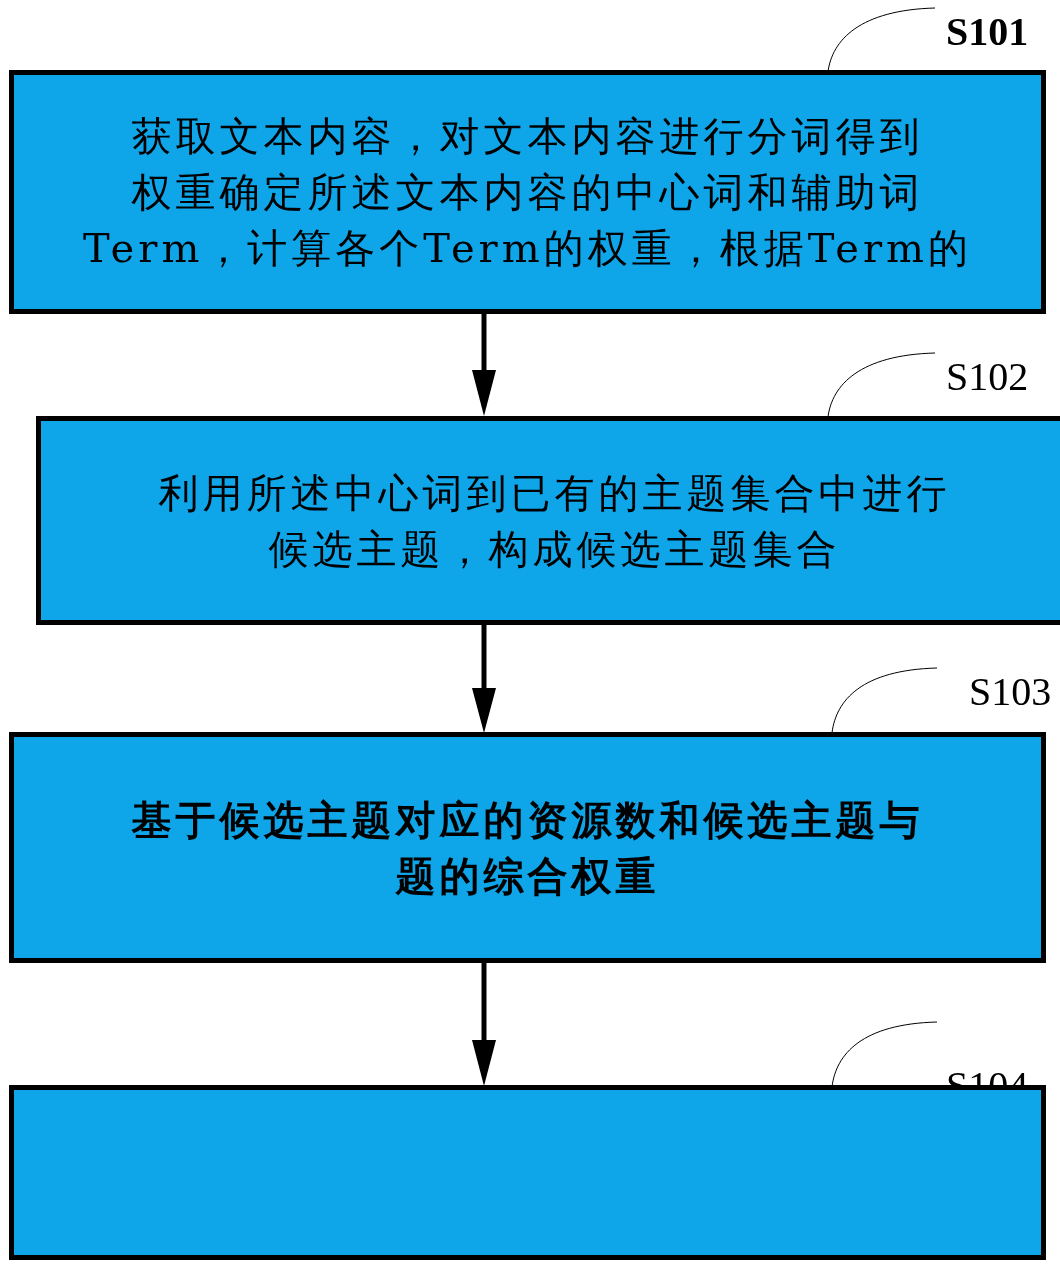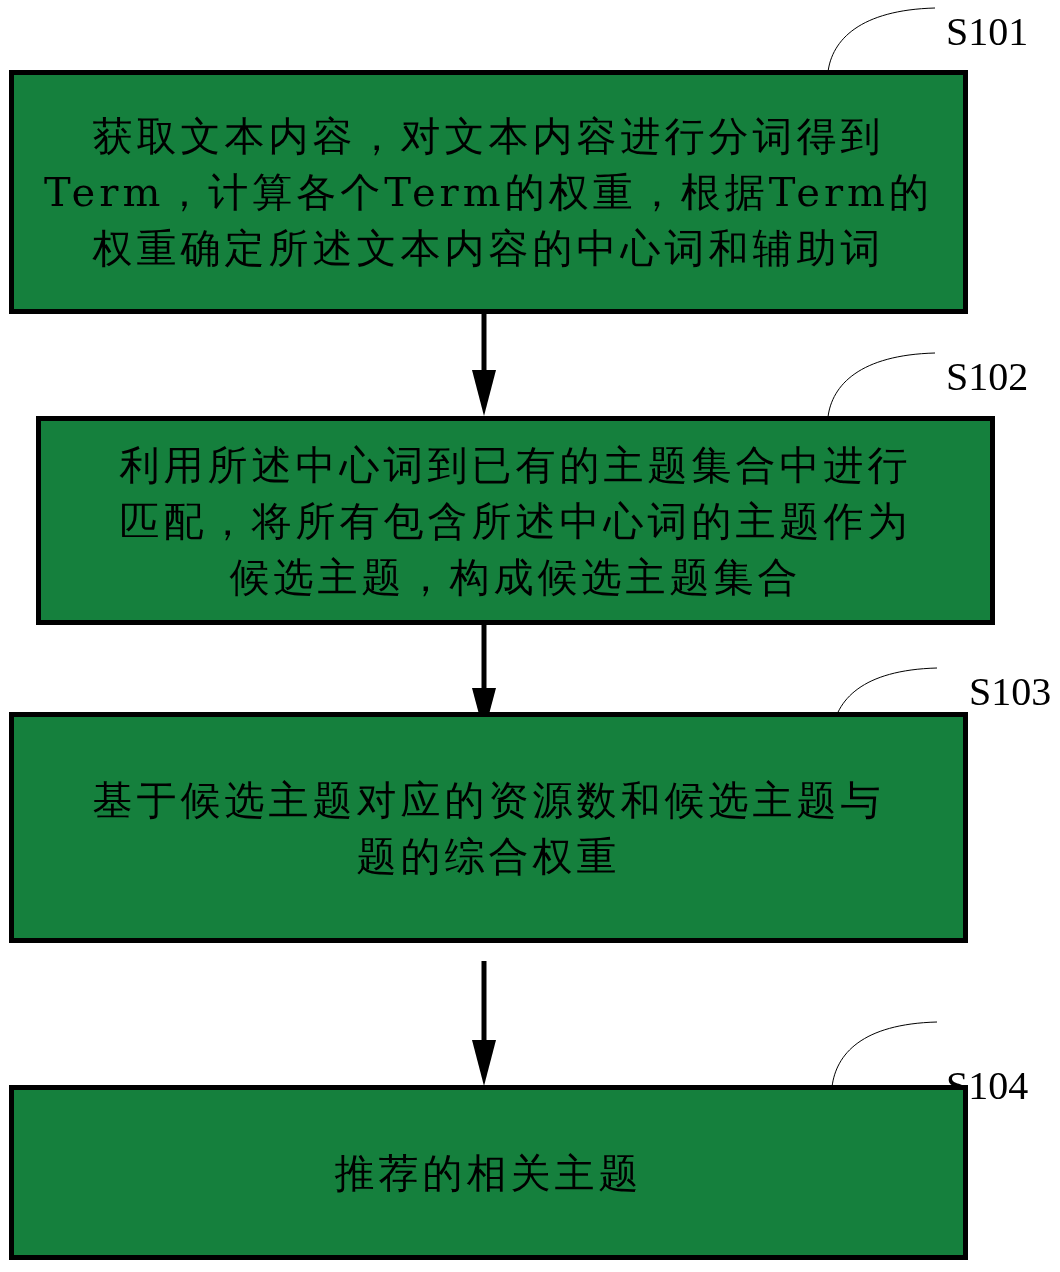--- a/index.html
+++ b/index.html
@@ -1,19 +1,19 @@
 <!DOCTYPE html>
 <html><head>
 <meta charset="utf-8">
 <style>
   html, body { margin: 0; padding: 0; background: #ffffff; }
   body { width: 1060px; height: 1272px; position: relative; overflow: hidden;
          font-family: "DejaVu Serif", "Liberation Serif", serif; color: #000; }
-  .box { position: absolute; left: 9px; width: 959px; border: 5px solid #000;
-         background: #15803d; display: flex; align-items: center; justify-content: center;
+  .box { position: absolute; left: 9px; width: 1037px; border: 5px solid #000;
+         background: #0ea5e9; display: flex; align-items: center; justify-content: center;
          box-sizing: border-box; }
   .box-text { font-size: 40px; line-height: 56px; letter-spacing: 4px; text-align: center;
               width: 900px; }
   .box-text span { display: block; }
   .label { position: absolute; left: 946px; font-family: "Liberation Serif", serif;
            font-size: 40px; line-height: 44px; }
   svg.connectors { position: absolute; left: 0; top: 0; }
 </style>
 </head>
 <body>
@@ -32,44 +32,42 @@
   <g>
     <line x1="484" y1="623" x2="484" y2="690" stroke="#000" stroke-width="5"></line>
     <polygon points="472,688 496,688 484,733" fill="#000"></polygon>
   </g>
   <g>
     <line x1="484" y1="961" x2="484" y2="1042" stroke="#000" stroke-width="5"></line>
     <polygon points="472,1040 496,1040 484,1086" fill="#000"></polygon>
   </g>
 </svg>
 
-<div class="label" style="top:10px;">S101</div>
+<div class="label" style="top:10px;font-weight:bold;">S101</div>
 <div class="box" style="top:70px;height:244px;">
   <div class="box-text">
     <span>获取文本内容，对文本内容进行分词得到</span>
+    <span>权重确定所述文本内容的中心词和辅助词</span>
     <span>Term，计算各个Term的权重，根据Term的</span>
-    <span>权重确定所述文本内容的中心词和辅助词</span>
   </div>
 </div>
 
 <div class="label" style="top:355px;">S102</div>
 <div class="box" style="top:416px;height:209px;margin-left:27px;">
   <div class="box-text">
     <span>利用所述中心词到已有的主题集合中进行</span>
-    <span>匹配，将所有包含所述中心词的主题作为</span>
     <span>候选主题，构成候选主题集合</span>
   </div>
 </div>
 
 <div class="label" style="top:670px;margin-left:23px;">S103</div>
-<div class="box" style="top:712px;height:231px;">
+<div class="box" style="top:732px;height:231px;font-weight:bold;">
   <div class="box-text">
     <span>基于候选主题对应的资源数和候选主题与</span>
     <span>题的综合权重</span>
   </div>
 </div>
 
 <div class="label" style="top:1064px;">S104</div>
 <div class="box" style="top:1085px;height:175px;">
   <div class="box-text">
-    <span>推荐的相关主题</span>
   </div>
 </div>
 
 </body></html>

